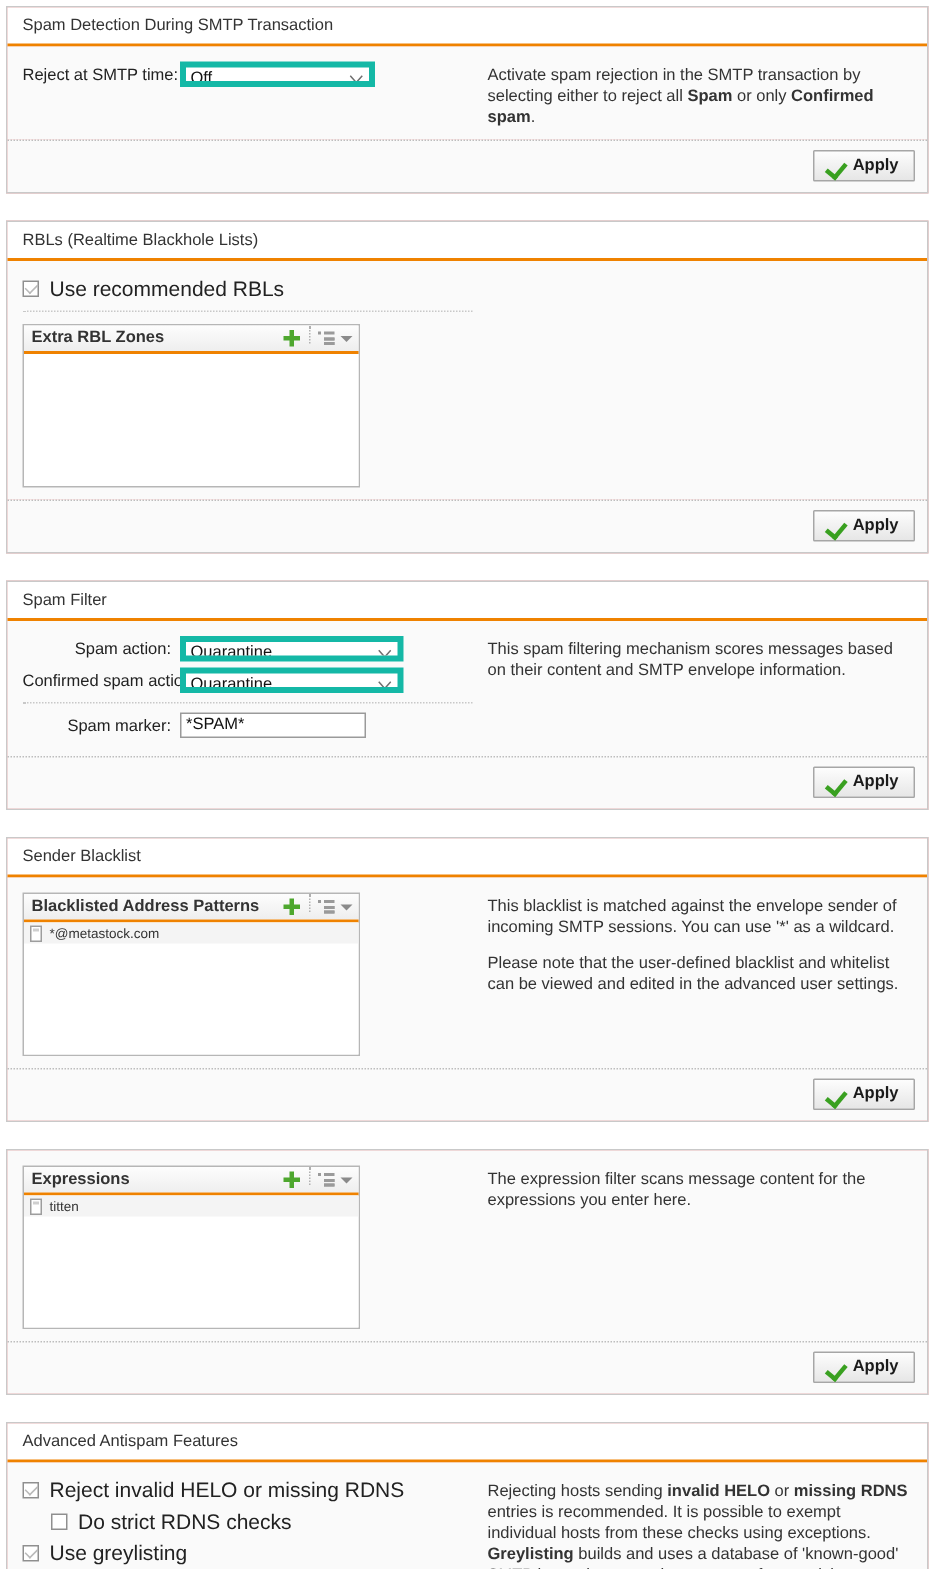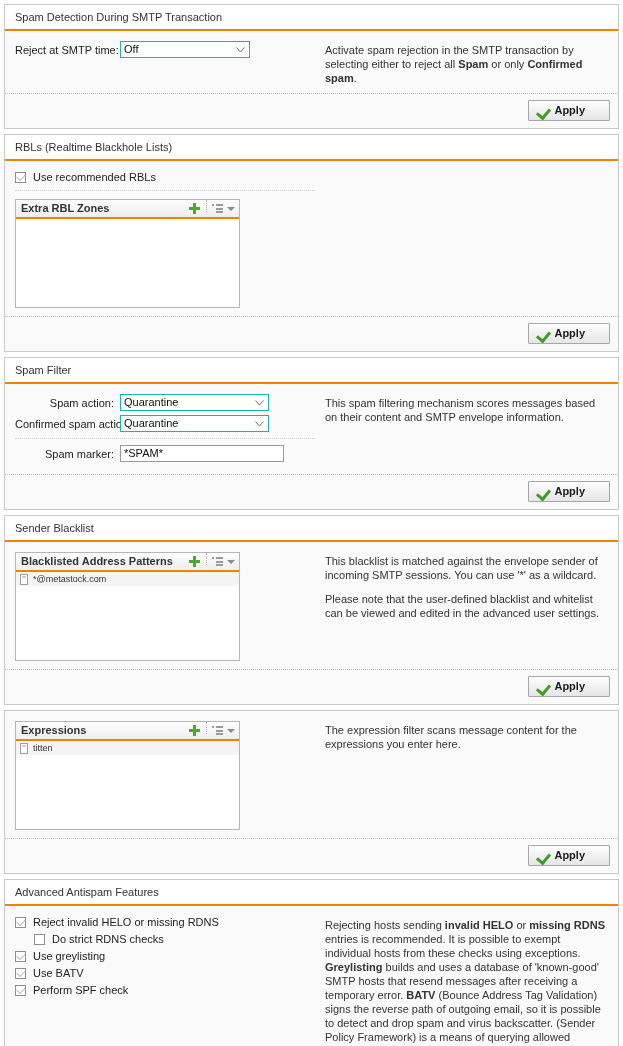--- a/index.html
+++ b/index.html
@@ -13,21 +13,21 @@
     font-size: 11px;
     color: #222;
     -webkit-font-smoothing: none;
   }
   .page { width: 623px; padding: 4px 4px 4px 4px; }
 
   
   .panel {
     border: 1px solid #c9c9c9;
     background: #fca5a5;
-    margin-bottom: 5px;
+    margin-bottom: 18px;
     position: relative;
   }
   .panel-header {
     background: #ffffff;
     border-bottom: 2px solid #ef8200;
     padding: 6px 10px 5px 10px;
     font-size: 11px;
     color: #333;
     line-height: 13px;
   }
@@ -68,21 +68,21 @@
     padding-right: 6px;
     font-size: 11px;
     color: #222;
     white-space: nowrap;
   }
   .flabel.w105 { width: 105px; }
 
   
   .sel {
     position: relative;
-    border: 1px solid #14b8a6;
+    border: 4px solid #14b8a6;
     background: #ffffff;
     height: 17px;
     line-height: 15px;
     font-size: 11px;
     padding: 0 6px 0 3px;
     color: #111;
     overflow: hidden;
     white-space: nowrap;
   }
   .sel .chev {
@@ -96,21 +96,21 @@
 
   
   .txt {
     border: 1px solid #9a9a9a;
     background: #ffffff;
     height: 17px;
     line-height: 15px;
     font-size: 11px;
     padding: 0 3px;
     color: #111;
-    width: 164px;
+    width: 124px;
     white-space: nowrap;
     overflow: hidden;
   }
 
   
   .chk-row {
     display: flex;
     align-items: center;
     margin-bottom: 5px;
   }
@@ -125,21 +125,21 @@
   }
   .cbox.checked::after {
     content: "";
     position: absolute;
     left: 1px; top: 1px;
     width: 7px; height: 4px;
     border-left: 1.5px solid #b9b9b9;
     border-bottom: 1.5px solid #b9b9b9;
     transform: rotate(-45deg);
   }
-  .chk-label { font-size: 11px; color: #222; }
+  .chk-label { font-size: 14px; color: #222; }
   .dotted-sep { border-bottom: 1px dotted #c8c8c8; margin: 7px 0 8px 0; }
 
   
   .listbox {
     width: 225px;
     border: 1px solid #b6b6b6;
     background: #ffffff;
   }
   .list-header {
     display: flex;
@@ -213,21 +213,21 @@
     background: #cfcfcf;
   }
 
   
   .btn-apply {
     display: inline-flex;
     align-items: flex-end;
     gap: 5px;
     border: 1px solid #a6a6a6;
     background: linear-gradient(#fdfdfd, #e6e6e6);
-    padding: 3px 24px 3px 8px;
+    padding: 3px 10px 3px 8px;
     font-size: 11px;
     font-weight: bold;
     color: #1a1a1a;
     line-height: 13px;
     border-radius: 1px;
   }
   .check-icon {
     width: 12px; height: 12px;
     position: relative; display: inline-block;
   }

